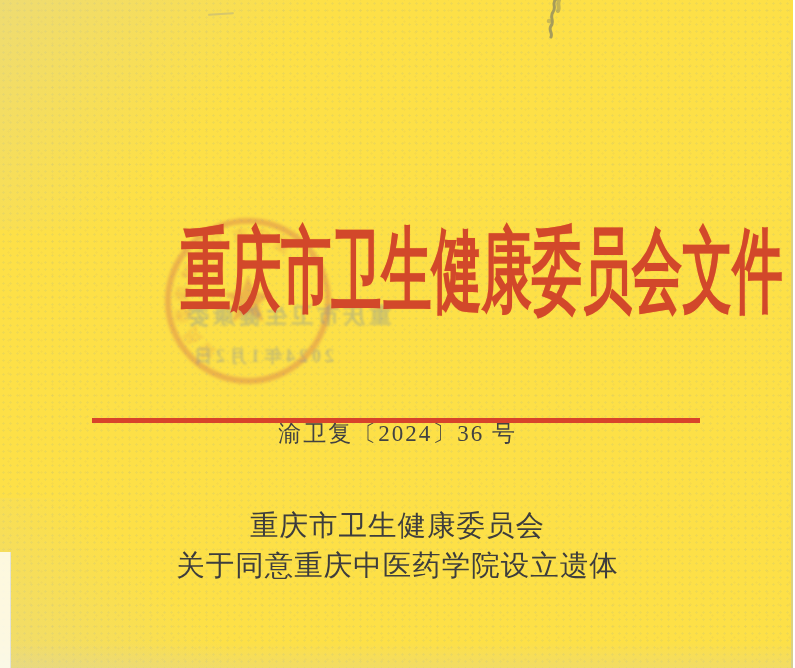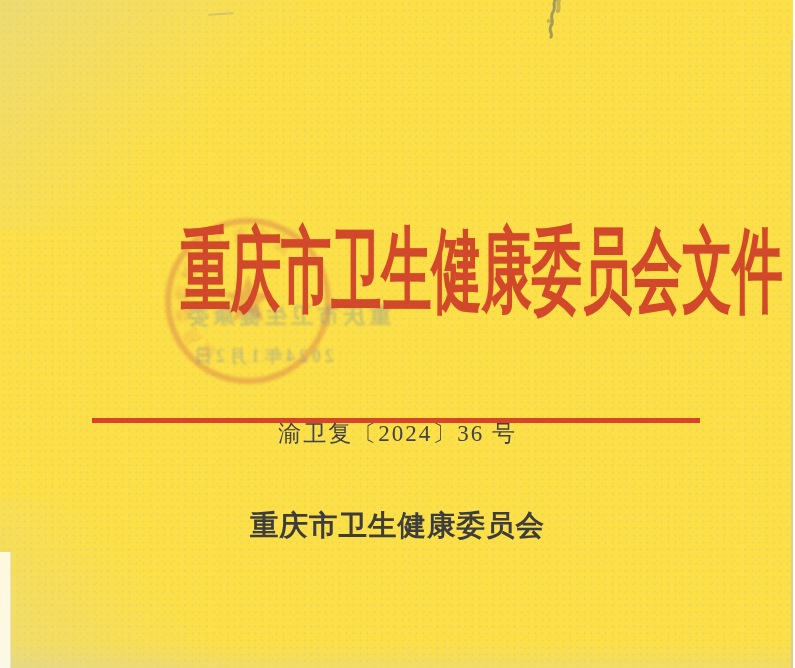--- a/index.html
+++ b/index.html
@@ -49,21 +49,21 @@
     color:#d2482a;transform:scaleX(0.545);transform-origin:50% 50%;
     text-shadow:0 0 1px rgba(210,72,42,0.5);
   }
   .doc-number{
     position:absolute;left:0;top:386px;width:795px;z-index:2;
     text-align:center;font-size:23px;letter-spacing:2px;color:#424242;margin-top:32px;
   }
   .red-rule{position:absolute;left:92px;top:418px;width:608px;height:5px;
     background:#d8432a;z-index:2;}
   .doc-title{position:absolute;left:0;top:506px;width:795px;z-index:2;
-    text-align:center;font-weight:bold;color:#3d3d3d;
+    text-align:center;font-weight:normal;color:#3d3d3d;
     font-size:28.5px;line-height:40px;letter-spacing:1px;}
 </style>
 </head>
 <body>
 
 <div id="canvas">
 
   <div class="noise"></div>
   <div class="edge-top-left"></div>
   <div class="edge-bottom-left"></div>
@@ -94,15 +94,16 @@
   <div class="bleed-line l2">2024年1月2日</div>
 
   <div class="red-header">重庆市卫生健康委员会文件</div>
 
   <div class="doc-number">渝卫复〔2024〕36 号</div>
 
   <div class="red-rule"></div>
 
   <div class="doc-title">
     <div>重庆市卫生健康委员会</div>
+    <div>关于同意重庆中医药学院设立遗体</div>
   </div>
 
 </div>
 
 </body></html>

